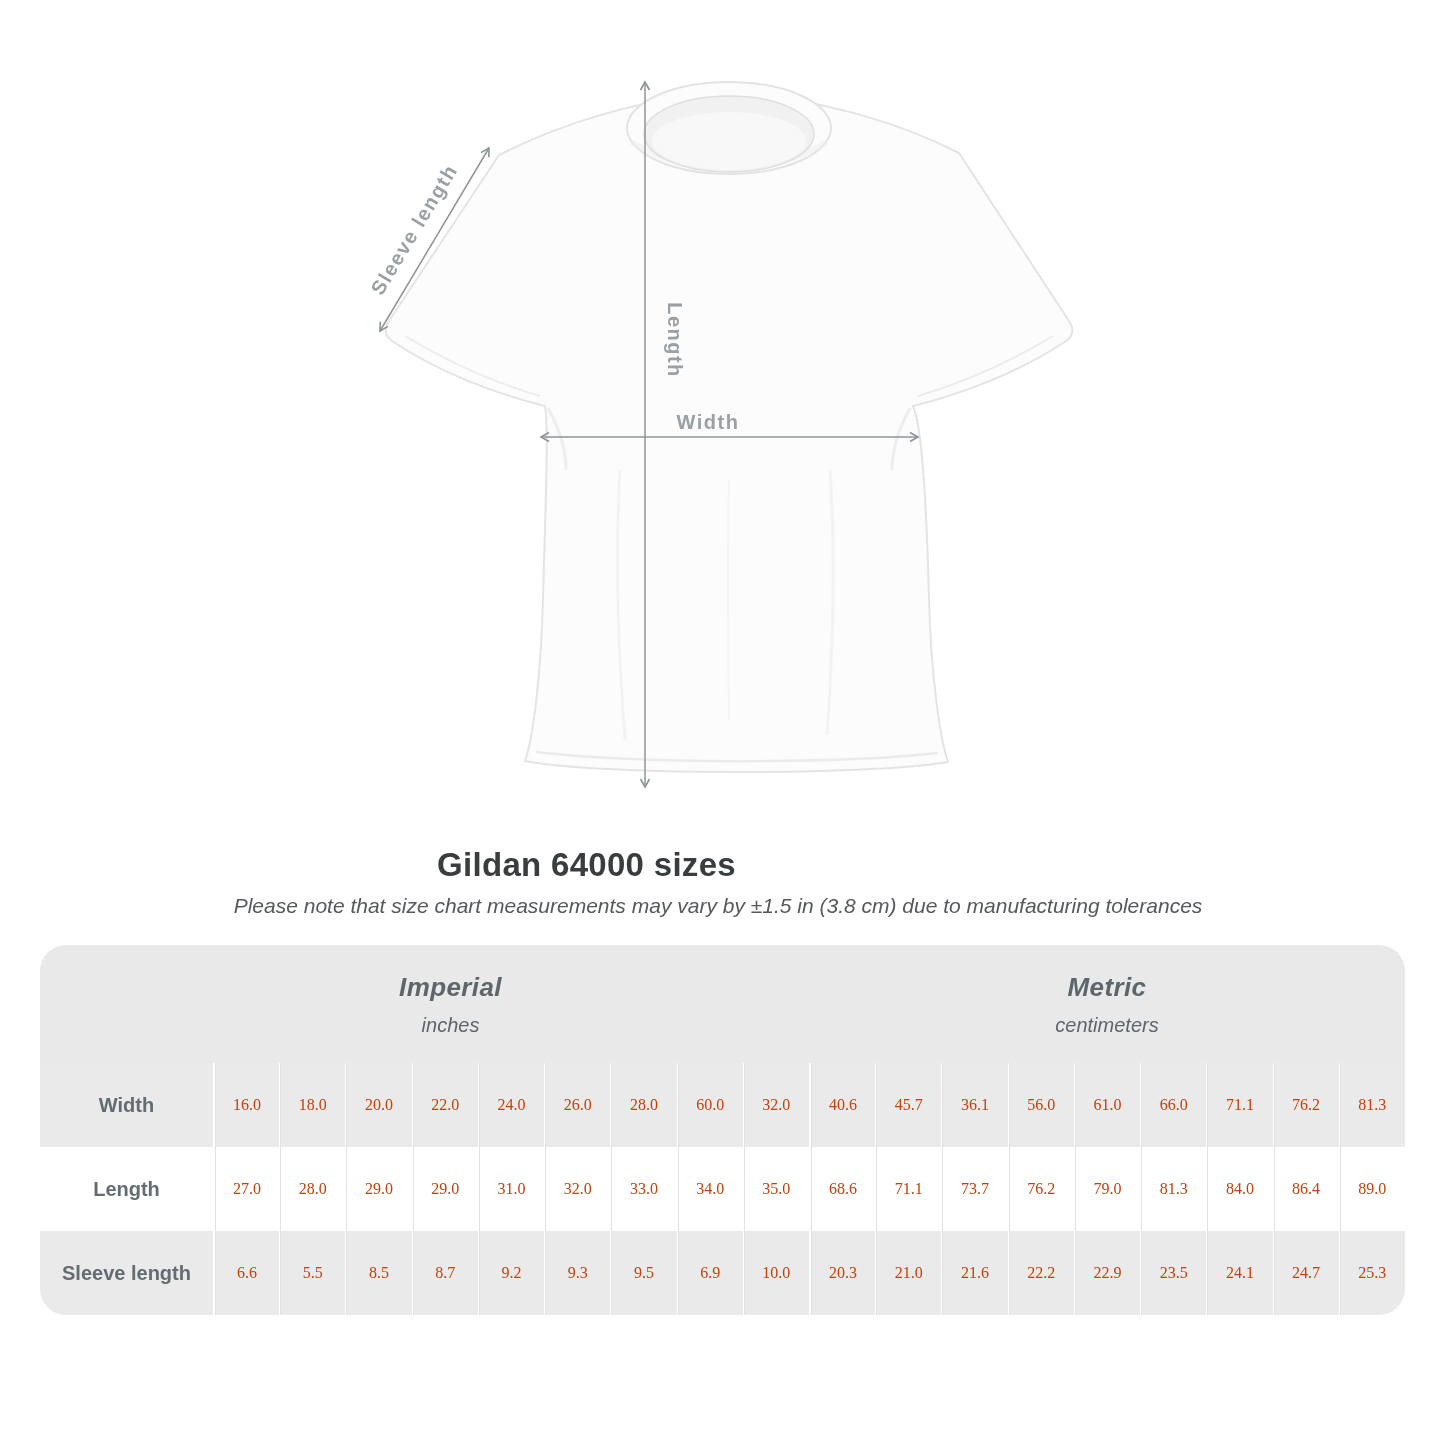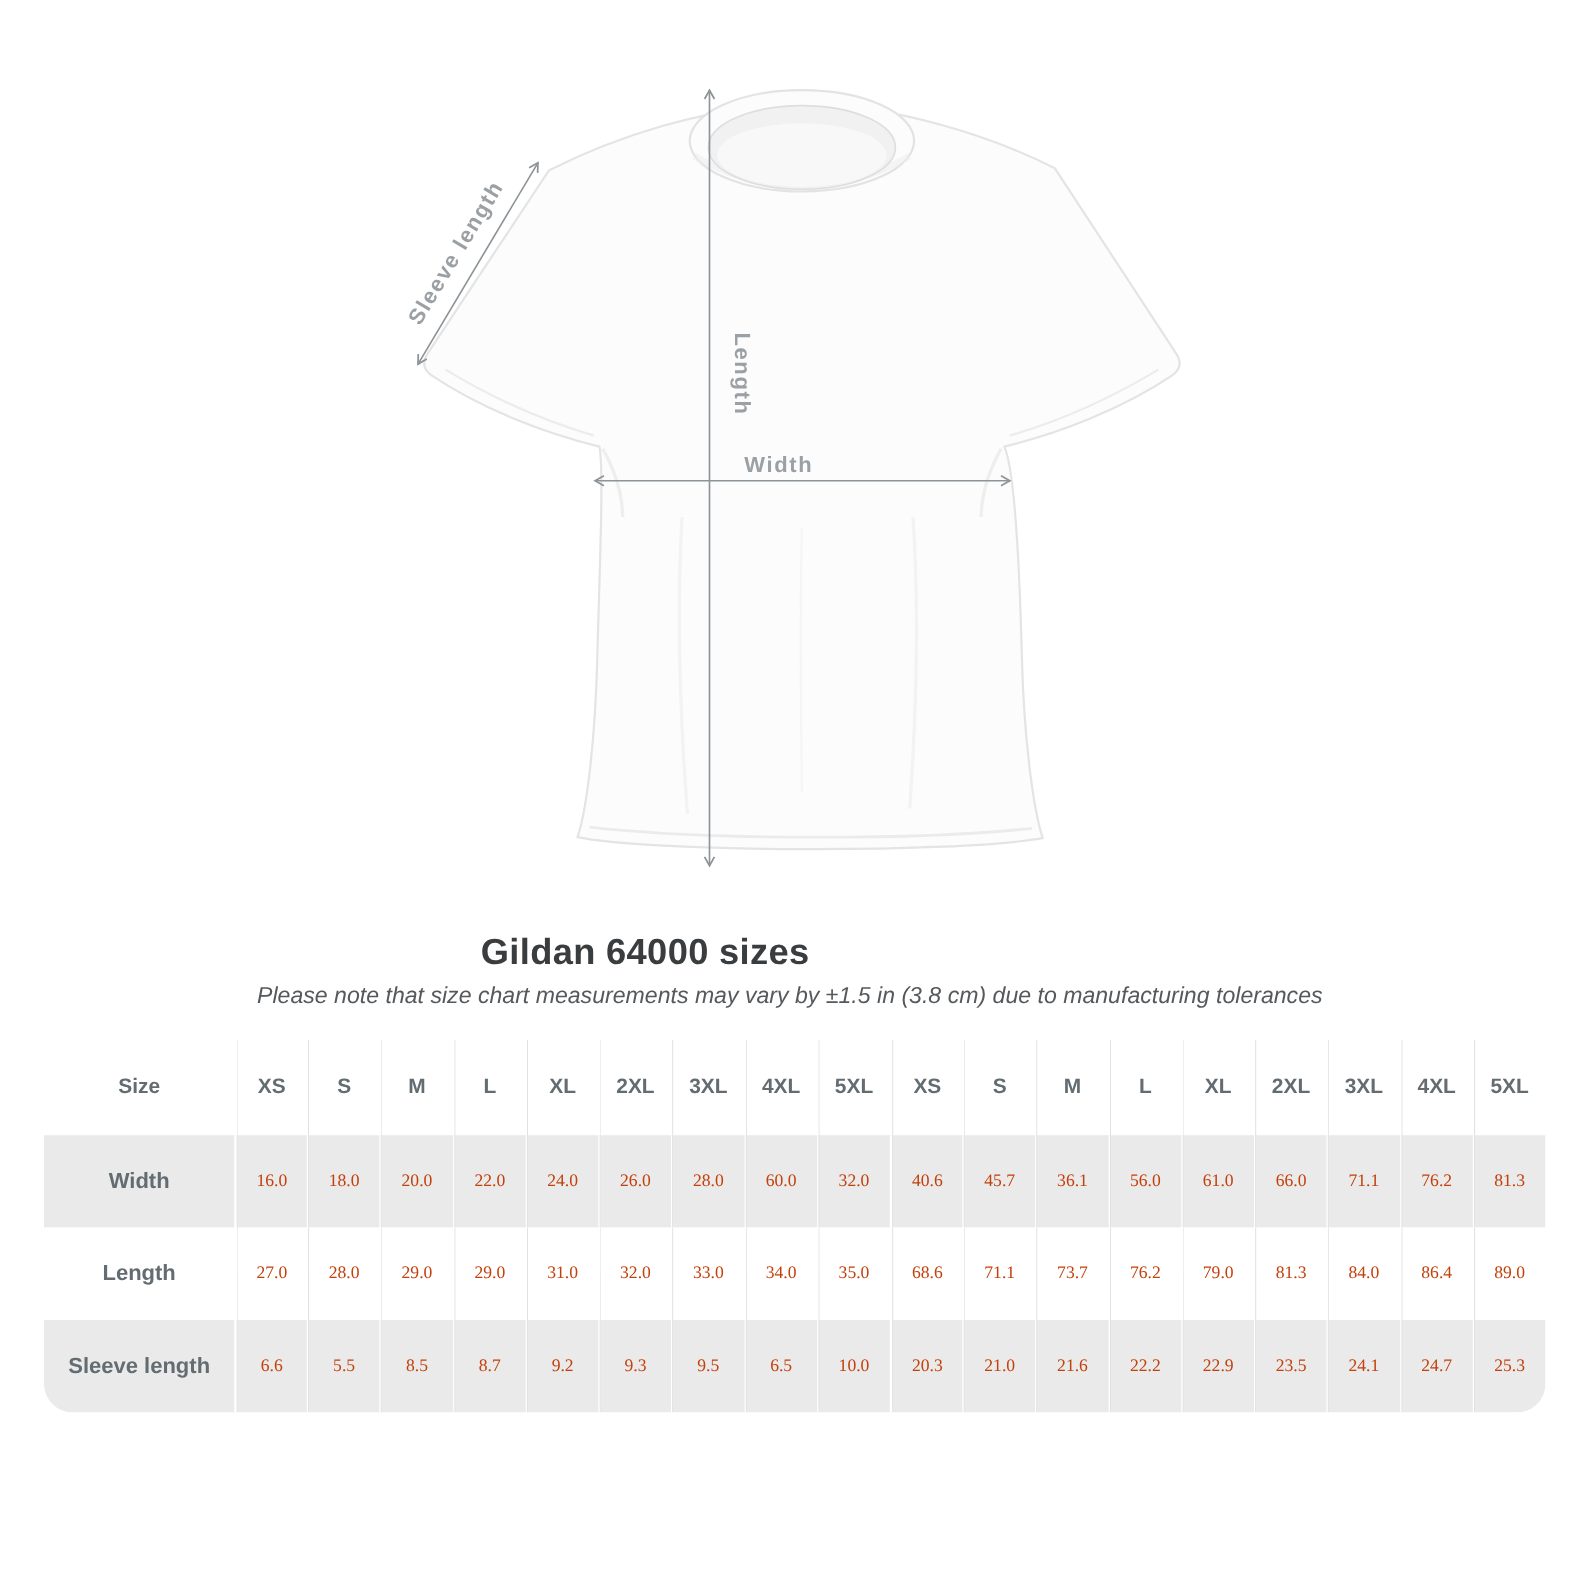--- a/index.html
+++ b/index.html
@@ -128,42 +128,30 @@
         <col>
         <col>
         <col>
         <col>
         <col>
         <col>
         <col>
         <col>
     </colgroup>
     <thead>
-      <tr class="size-row">
-        <th>Size</th>
-
-      <th class="size-cell group-start">XS</th>
-          <th class="size-cell">S</th>
-          <th class="size-cell">M</th>
-          <th class="size-cell">L</th>
-          <th class="size-cell">XL</th>
-          <th class="size-cell">2XL</th>
-          <th class="size-cell">3XL</th>
-          <th class="size-cell">4XL</th>
-          <th class="size-cell">5XL</th>
-          <th class="size-cell group-start">XS</th>
-          <th class="size-cell">S</th>
-          <th class="size-cell">M</th>
-          <th class="size-cell">L</th>
-          <th class="size-cell">XL</th>
-          <th class="size-cell">2XL</th>
-          <th class="size-cell">3XL</th>
-          <th class="size-cell">4XL</th>
-          <th class="size-cell">5XL</th>
-        </tr>
+      <tr class="band">
+        <th class="imperial" colspan="10">
+          <span class="unit-label">Imperial</span>
+          <span class="unit-sub">inches</span>
+        </th>
+        <th colspan="9">
+          <span class="unit-label">Metric</span>
+          <span class="unit-sub">centimeters</span>
+        </th>
+      </tr>
     </thead>
     <tbody>
 
     <tr class="shade">
           <th class="row-label">Width</th>
           <td class="num group-start">16.0</td>
           <td class="num">18.0</td>
           <td class="num">20.0</td>
           <td class="num">22.0</td>
           <td class="num">24.0</td>
@@ -204,21 +192,21 @@
         </tr>
         <tr class="shade">
           <th class="row-label">Sleeve length</th>
           <td class="num group-start">6.6</td>
           <td class="num">5.5</td>
           <td class="num">8.5</td>
           <td class="num">8.7</td>
           <td class="num">9.2</td>
           <td class="num">9.3</td>
           <td class="num">9.5</td>
-          <td class="num">6.5</td>
+          <td class="num">6.9</td>
           <td class="num">10.0</td>
           <td class="num group-start">20.3</td>
           <td class="num">21.0</td>
           <td class="num">21.6</td>
           <td class="num">22.2</td>
           <td class="num">22.9</td>
           <td class="num">23.5</td>
           <td class="num">24.1</td>
           <td class="num">24.7</td>
           <td class="num">25.3</td>

